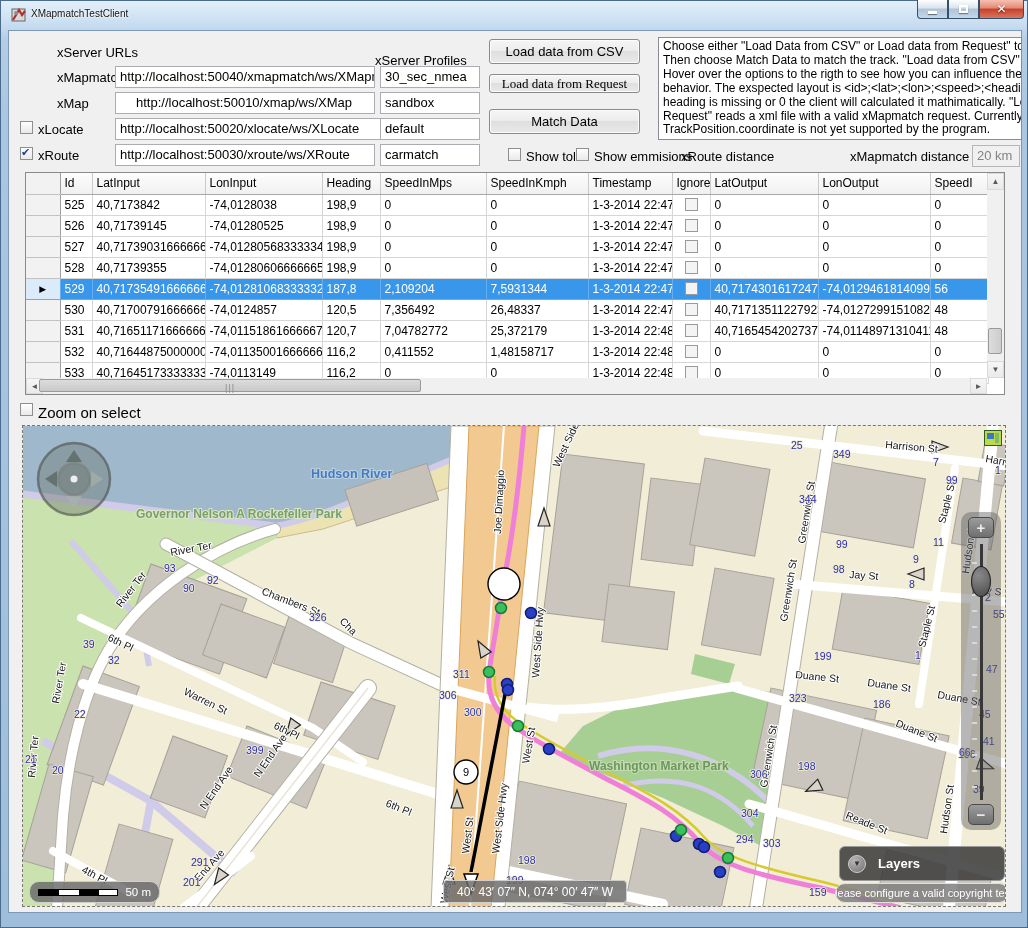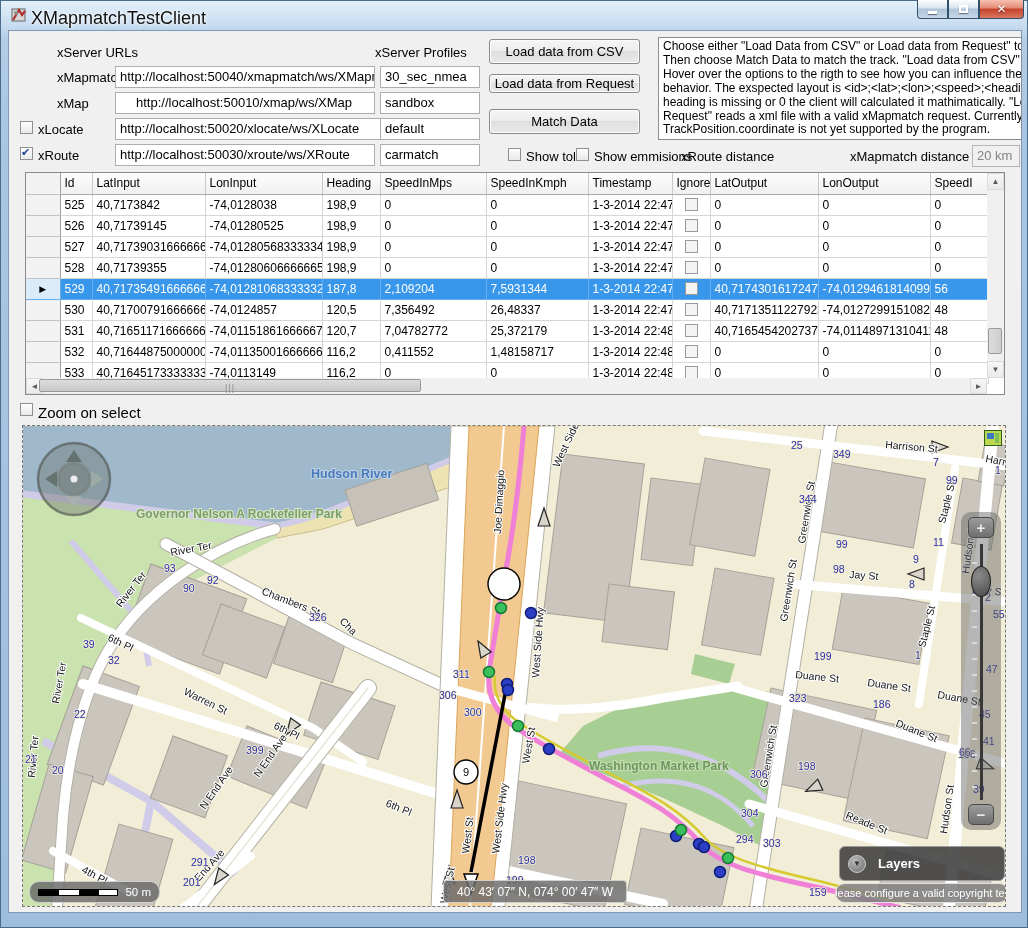--- a/index.html
+++ b/index.html
@@ -3,21 +3,21 @@
 <meta charset="utf-8">
 <style>
   html,body{margin:0;padding:0;background:#888;}
   *{box-sizing:border-box;}
   .window{position:relative;width:1028px;height:928px;overflow:hidden;
     font-family:"Liberation Sans","DejaVu Sans",sans-serif;
     background:linear-gradient(180deg,#E3F0FA 0,#CBDFF2 22px,#B4CDE6 40px,#A9C6E2 120px,#9FBEDC 100%);
     box-shadow:inset 0 0 0 1px #4A6B8A;}
   .client{position:absolute;left:8px;top:30px;right:6px;bottom:15px;background:#F0F0F0;border:1px solid #7E99B5;}
   
-  .title-text{position:absolute;left:31px;top:8px;font-size:18px;color:#111;text-shadow:0 0 4px #fff,0 0 2px #fff;}
+  .title-text{position:absolute;left:31px;top:8px;font-size:10px;color:#111;text-shadow:0 0 4px #fff,0 0 2px #fff;}
   .app-icon{position:absolute;left:11px;top:7px;width:16px;height:16px;}
   .capbtns{position:absolute;right:4px;top:0;height:19px;display:flex;}
   .capbtn{width:31px;height:19px;border:1px solid #34516B;border-top:none;
     background:linear-gradient(180deg,#FDFEFE,#D9E4EF 45%,#AFC4D8 50%,#C5D7E8);display:flex;align-items:center;justify-content:center;}
   .capbtn.first{border-radius:0 0 0 4px;}
   .capbtn.close{width:45px;border-radius:0 0 4px 0;
     background:linear-gradient(180deg,#F7C0B2,#E28A74 45%,#C6402A 50%,#D8775F);}
   .gl-min{width:9px;height:3px;background:#fff;box-shadow:0 1px 1px rgba(0,0,0,.5);margin-top:6px;}
   .gl-max{width:9px;height:8px;border:2px solid #fff;box-shadow:0 1px 1px rgba(0,0,0,.4);}
   .gl-close{color:#fff;font-size:12px;font-weight:bold;text-shadow:0 1px 2px rgba(0,0,0,.6);line-height:1;}
@@ -103,42 +103,42 @@
         <div class="gl-max"></div>
       </div>
     <div class="capbtn close">
         <div class="gl-close">✕</div>
       </div>
   </div>
 
   <div class="client"></div>
 
   <div class="lbl" style="left:57px;top:45px;">xServer URLs</div>
-  <div class="lbl" style="left:375px;top:45px;">xServer Profiles</div>
+  <div class="lbl" style="left:375px;top:53px;">xServer Profiles</div>
 
   <div class="lbl" style="left:57px;top:70px;">xMapmatch</div>
   <div class="tbox" style="left:115px;top:66px;width:260px;">http://localhost:50040/xmapmatch/ws/XMapmatch</div>
   <div class="tbox" style="left:380px;top:66px;width:100px;">30_sec_nmea</div>
 
   <div class="lbl" style="left:57px;top:96px;">xMap</div>
   <div class="tbox" style="left:115px;top:92px;width:260px;padding-left:20px;">http://localhost:50010/xmap/ws/XMap</div>
   <div class="tbox" style="left:380px;top:92px;width:100px;">sandbox</div>
 
   <div class="cb" style="left:20px;top:121px;"></div>
   <div class="lbl" style="left:38px;top:122px;">xLocate</div>
   <div class="tbox" style="left:115px;top:118px;width:287px;">http://localhost:50020/xlocate/ws/XLocate</div>
   <div class="tbox" style="left:380px;top:118px;width:100px;">default</div>
 
   <div class="cb checked" style="left:20px;top:147px;"></div>
   <div class="lbl" style="left:38px;top:148px;">xRoute</div>
   <div class="tbox" style="left:115px;top:144px;width:260px;">http://localhost:50030/xroute/ws/XRoute</div>
   <div class="tbox" style="left:380px;top:144px;width:100px;">carmatch</div>
 
   <div class="btn" style="left:489px;top:39px;width:151px;height:25px;">Load data from CSV</div>
-  <div class="btn" style="left:489px;top:74px;width:151px;height:19px;">Load data from Request</div>
+  <div class="btn" style="left:489px;top:74px;width:151px;height:19px;font-family:Liberation Serif, serif;">Load data from Request</div>
   <div class="btn" style="left:489px;top:109px;width:151px;height:25px;">Match Data</div>
 
   <div class="instr">
     <div>Choose either "Load Data from CSV" or  Load data from Request" to load inp</div>
     <div>Then choose Match Data to match the track. "Load data from CSV" read a C</div>
     <div>Hover over the options to the rigth to see how you can influence the CSV pa</div>
     <div>behavior. The exspected layout is  &lt;id&gt;;&lt;lat&gt;;&lt;lon&gt;;&lt;speed&gt;;&lt;heading&gt;;&lt;tim</div>
     <div>heading is missing or 0 the client will calculated it mathimatically. "Load data f</div>
     <div>Request" reads a xml file with a valid xMapmatch request. Currently the use o</div>
     <div>TrackPosition.coordinate is not yet supported by the program.</div>

